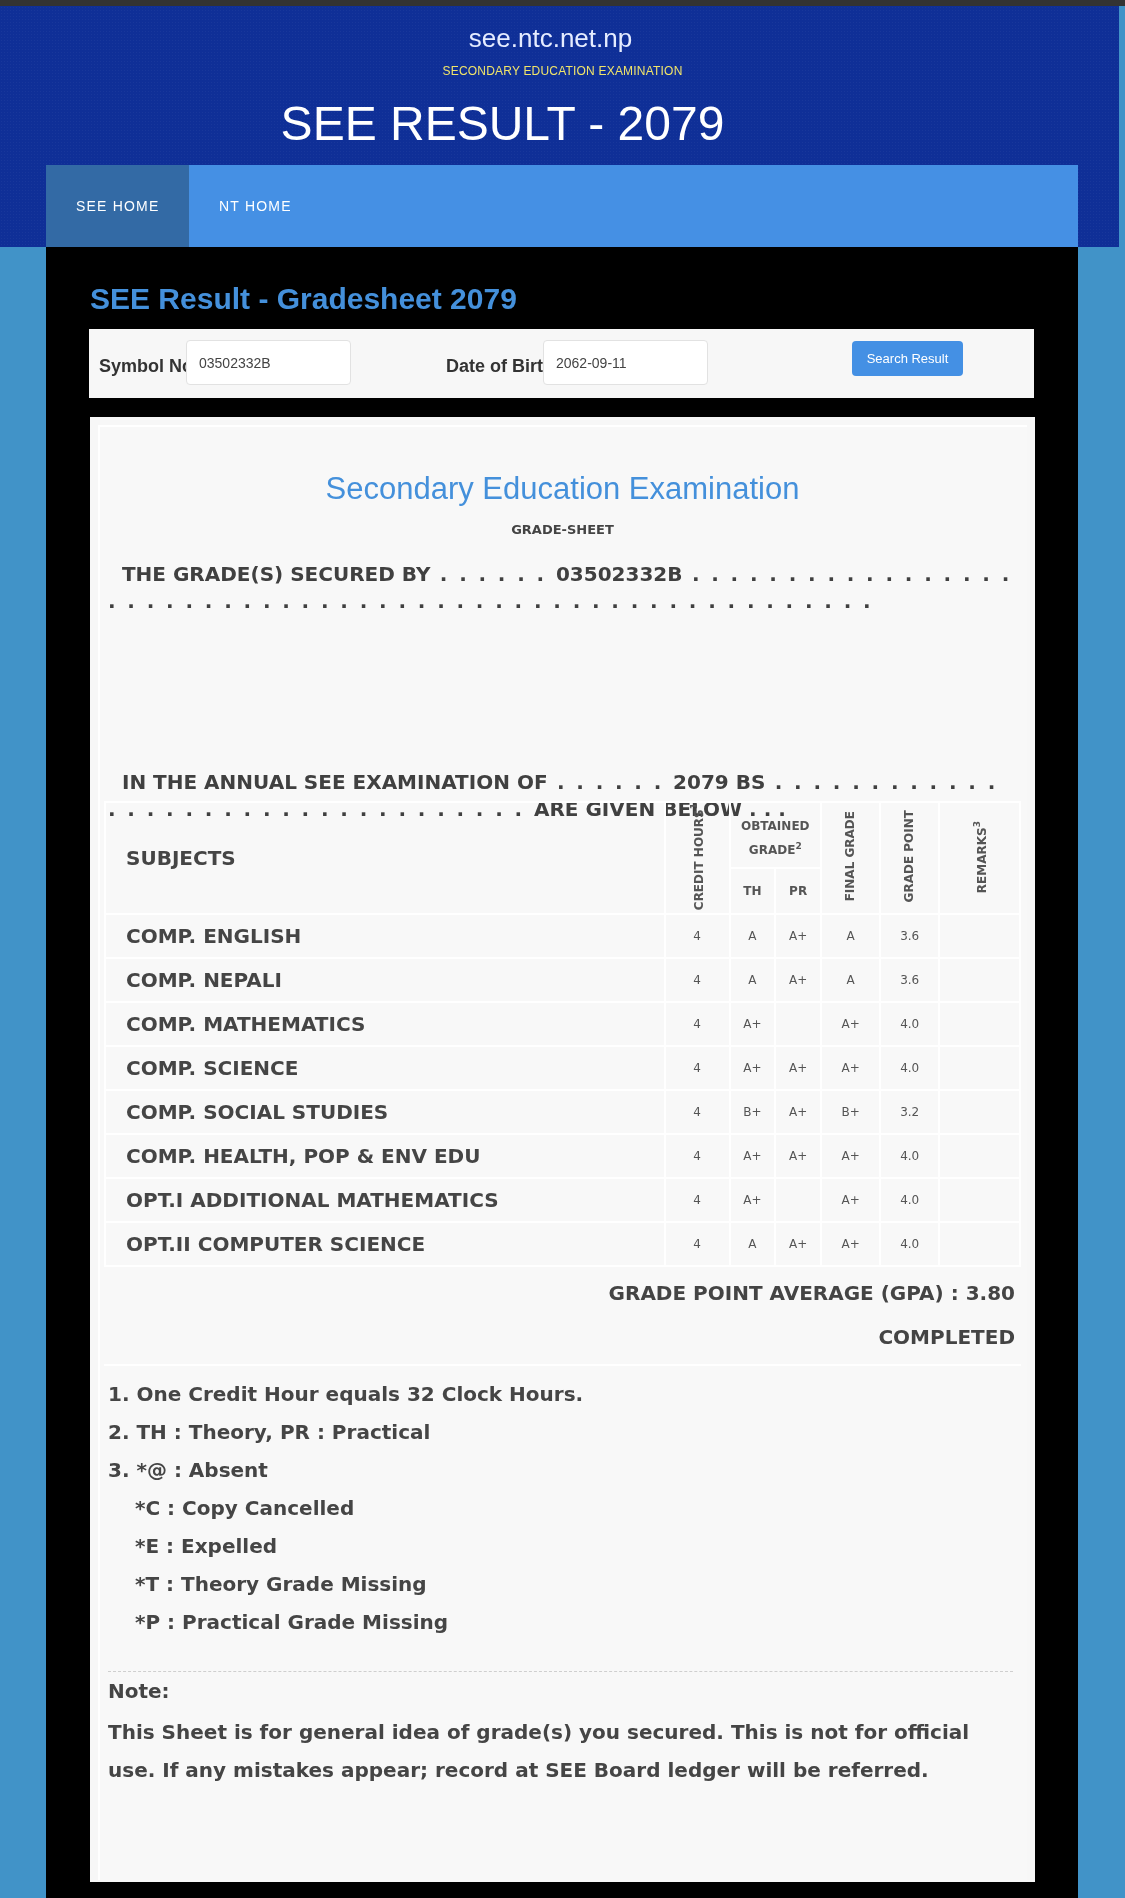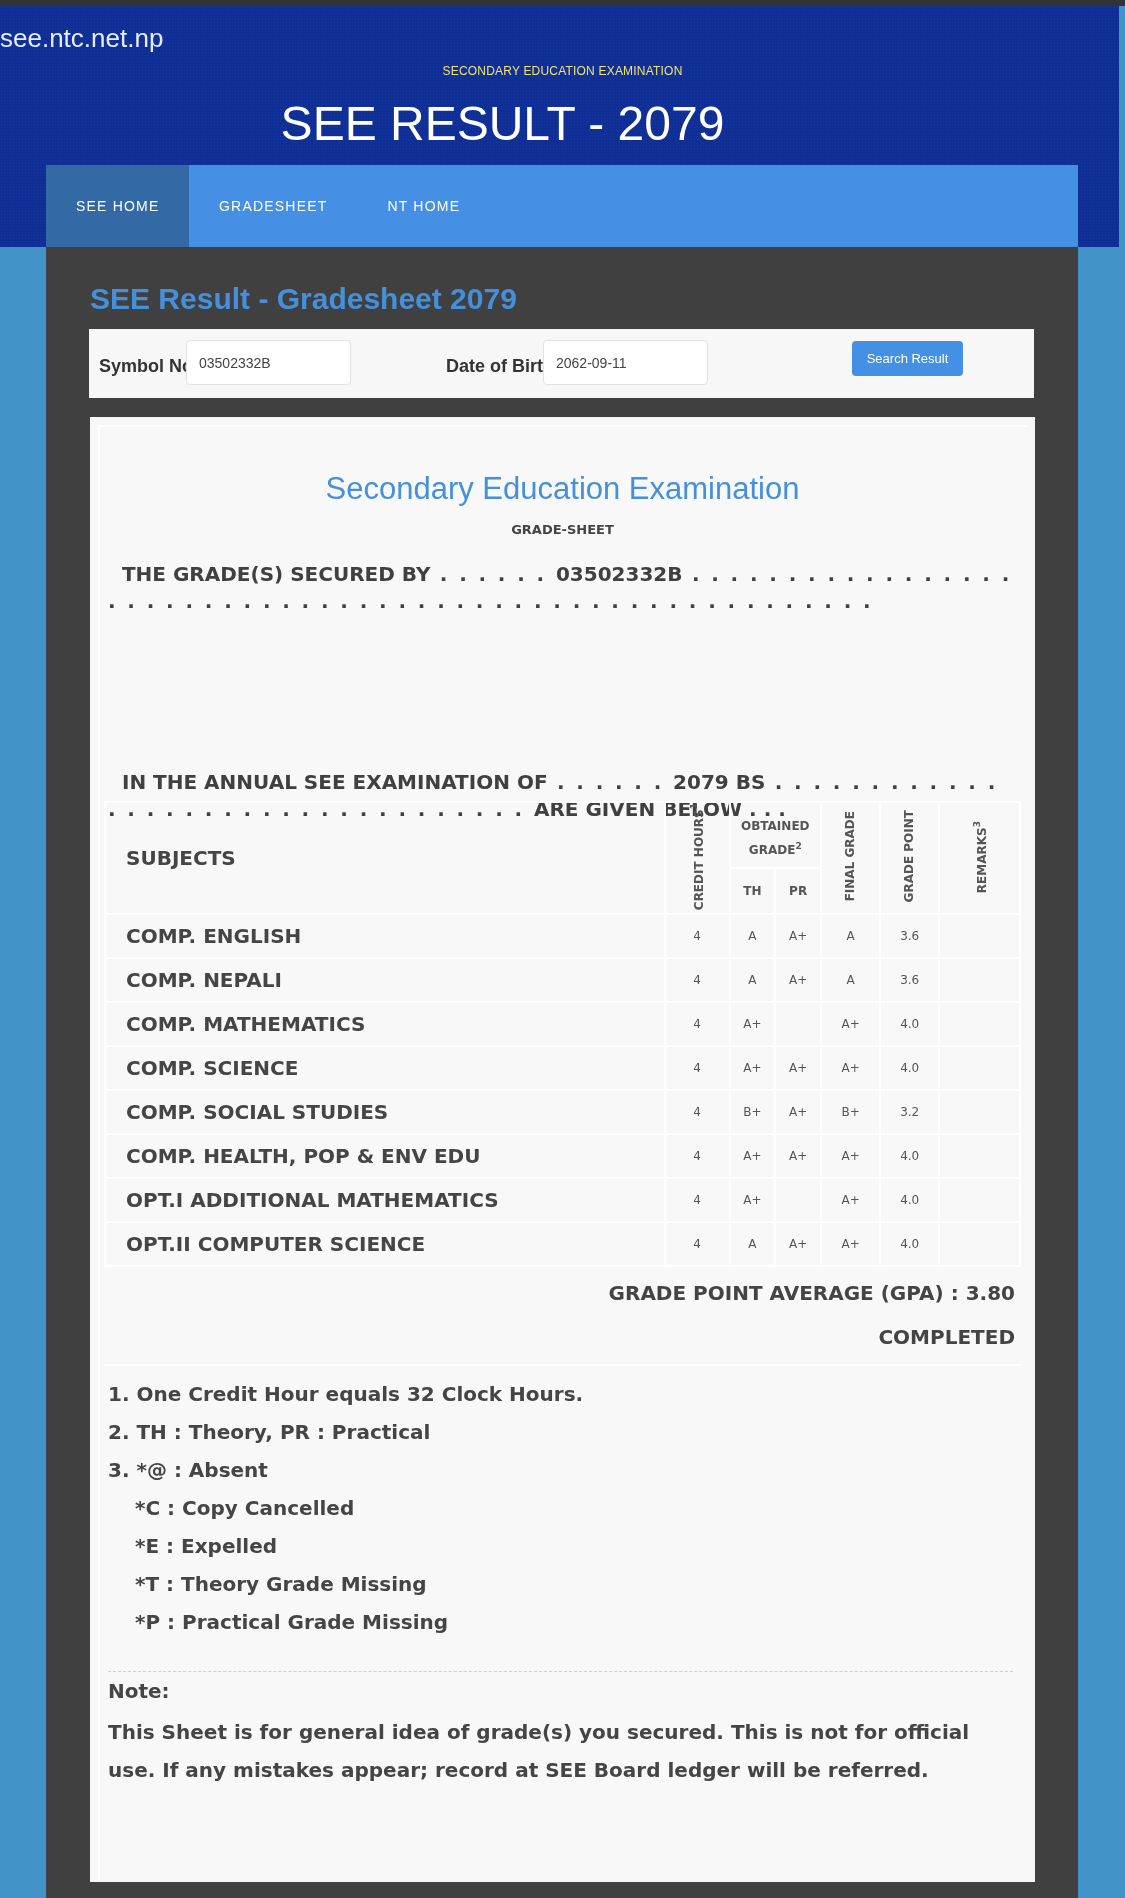--- a/index.html
+++ b/index.html
@@ -10,35 +10,35 @@
     position: relative;
   }
   .topbar { position: absolute; left: 0; top: 0; width: 1125px; height: 6px; background: #333333; }
   .header {
     position: absolute; left: 0; top: 6px; width: 1125px; height: 241px;
     background: #0f2f97;
     background-image: radial-gradient(rgba(255,255,255,0.04) 1px, transparent 1px);
     background-size: 3px 3px;
   }
   .right-strip { position: absolute; right: 0; top: 6px; width: 6px; height: 1892px; background: #4193c8; }
-  .site-url { position: absolute; left: 0; width: 1101px; top: 17px; color: #e5ecff; font-size: 26px; }
+  .site-url { position: absolute; left: 0; width: 1101px; top: 17px; text-align: center; color: #e5ecff; font-size: 26px; }
   .site-sub { position: absolute; left: 0; width: 1125px; top: 58px; text-align: center; color: #f0e46a; font-size: 12px; letter-spacing: 0.2px; }
   .site-title { position: absolute; left: 0; width: 1005px; top: 90px; text-align: center; color: #ffffff; font-size: 48px; }
   .nav {
     position: absolute; left: 46px; top: 165px; width: 1032px; height: 82px;
     background: #4590e4; display: flex;
   }
   .nav-item {
     height: 82px; display: flex; align-items: center; padding: 0 30px;
     color: #ffffff; font-size: 14px; letter-spacing: 1.2px; cursor: pointer;
   }
   .nav-item.active { background: #336aa5; padding: 0 29px 0 30px; width: 143px; }
   .main {
     position: absolute; left: 46px; top: 247px; width: 1032px; height: 1651px;
-    background: #404040;
+    background: #000000;
   }
   .page-heading { position: absolute; left: 44px; top: 35px; color: #4490db; font-size: 30px; }
   .search-bar {
     position: absolute; left: 43px; top: 82px; width: 945px; height: 69px;
     background: #f7f7f7;
   }
   .lbl { position: absolute; top: 27px; font-size: 18px; font-weight: bold; color: #333; }
   .inp {
     position: absolute; top: 11px; width: 165px; height: 45px; border: 1px solid #e2e2e2;
     border-radius: 4px; background: #fff; padding: 0 12px; font-size: 14px; color: #444;
@@ -90,21 +90,20 @@
 <div class="topbar"></div>
 <div class="header">
   <div class="site-url">see.ntc.net.np</div>
   <div class="site-sub">SECONDARY EDUCATION EXAMINATION</div>
   <div class="site-title">SEE RESULT - 2079</div>
 </div>
 <div class="right-strip"></div>
 
 <nav class="nav">
   <div class="nav-item active">SEE HOME</div>
-  <div class="nav-item">GRADESHEET</div>
   <div class="nav-item">NT HOME</div>
 </nav>
 
 <div class="main">
   <h1 class="page-heading">SEE Result - Gradesheet 2079</h1>
 
   <form class="search-bar">
     <label class="lbl" style="left:10px;">Symbol No :</label>
     <input class="inp" style="left: 97px;" type="text" value="03502332B">
     <label class="lbl" style="left:357px;">Date of Birth :</label>

